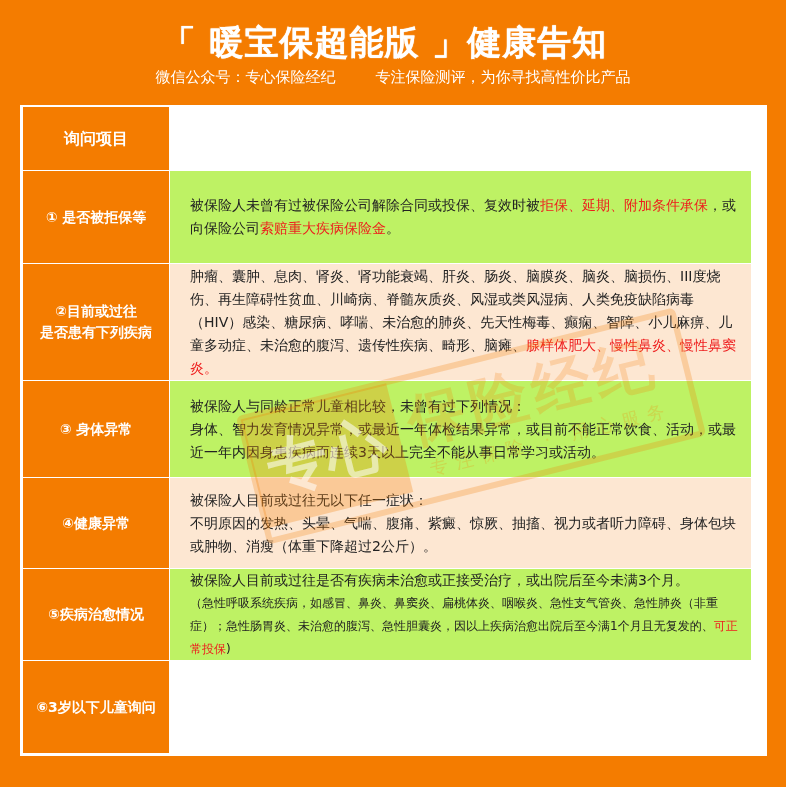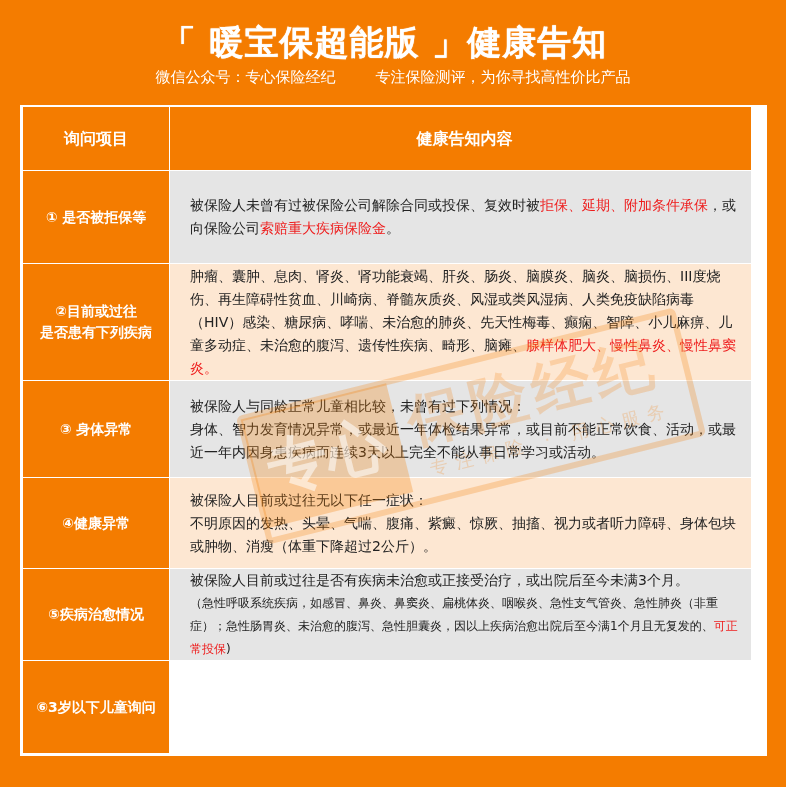--- a/index.html
+++ b/index.html
@@ -45,21 +45,21 @@
       box-sizing: border-box;
     }
     .cell-right {
       flex: 1;
       display: flex; align-items: center;
       padding: 0 12px 0 20px;
       font-family: "DejaVu Sans", sans-serif;
       font-size: 14px; line-height: 23px; color: #222222;
       box-sizing: border-box;
     }
-    .cell-right.white { background: #e5e5e5; }
+    .cell-right.white { background: #bef264; }
     .cell-right.beige { background: #fde7d2; }
     .header .cell-left, .header .cell-right {
       background: #f47c00; color: #ffffff;
       font-weight: bold; font-size: 16px;
       justify-content: center;
     }
     .red { color: #ee1c1c; }
     .small { font-size: 12px; line-height: 23px; }
 
     .watermark {
@@ -93,21 +93,20 @@
 <body>
 
 <div class="title">「 暖宝保超能版 」健康告知</div>
 <div class="subtitle">
   <span>微信公众号：专心保险经纪</span><span class="gap"></span><span>专注保险测评，为你寻找高性价比产品</span>
 </div>
 
 <div class="table">
   <div class="row header" style="height:63px;">
     <div class="cell-left">询问项目</div>
-    <div class="cell-right">健康告知内容</div>
   </div>
 
   <div class="row" style="height:92px;">
     <div class="cell-left">① 是否被拒保等</div>
     <div class="cell-right white">
       <div>
         <span>被保险人未曾有过被保险公司解除合同或投保、复效时被</span><span class="red">拒保、延期、附加条件承保</span><span>，或向保险公司</span><span class="red">索赔重大疾病保险金</span><span>。</span>
       </div>
     </div>
   </div>

